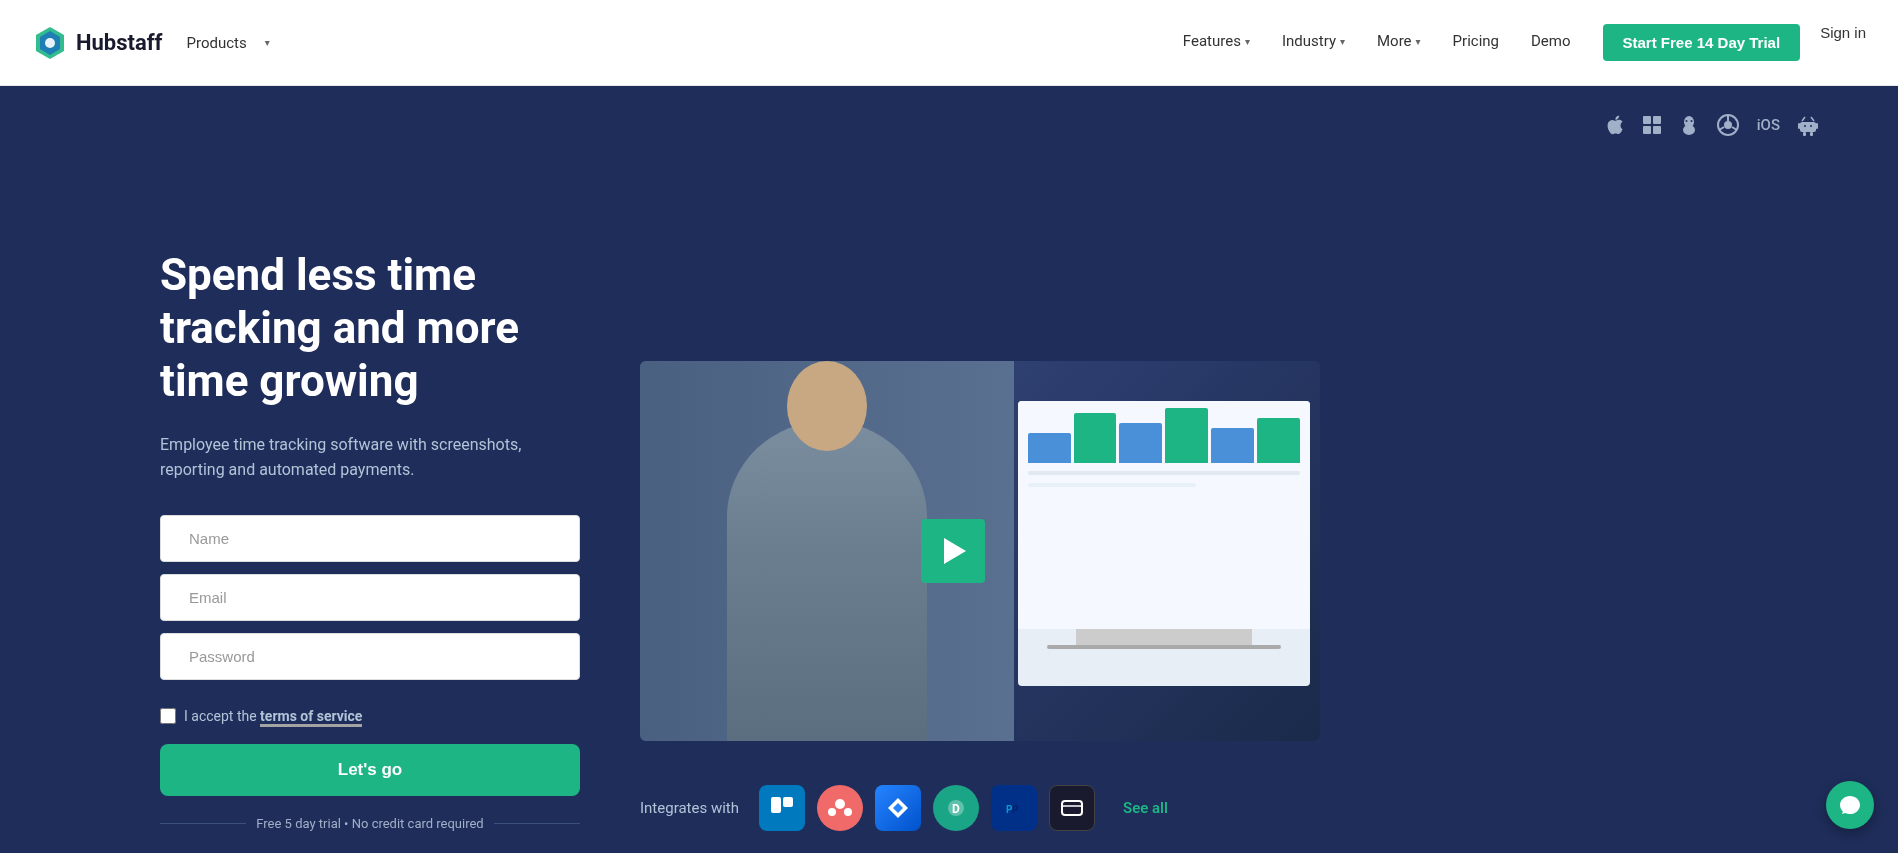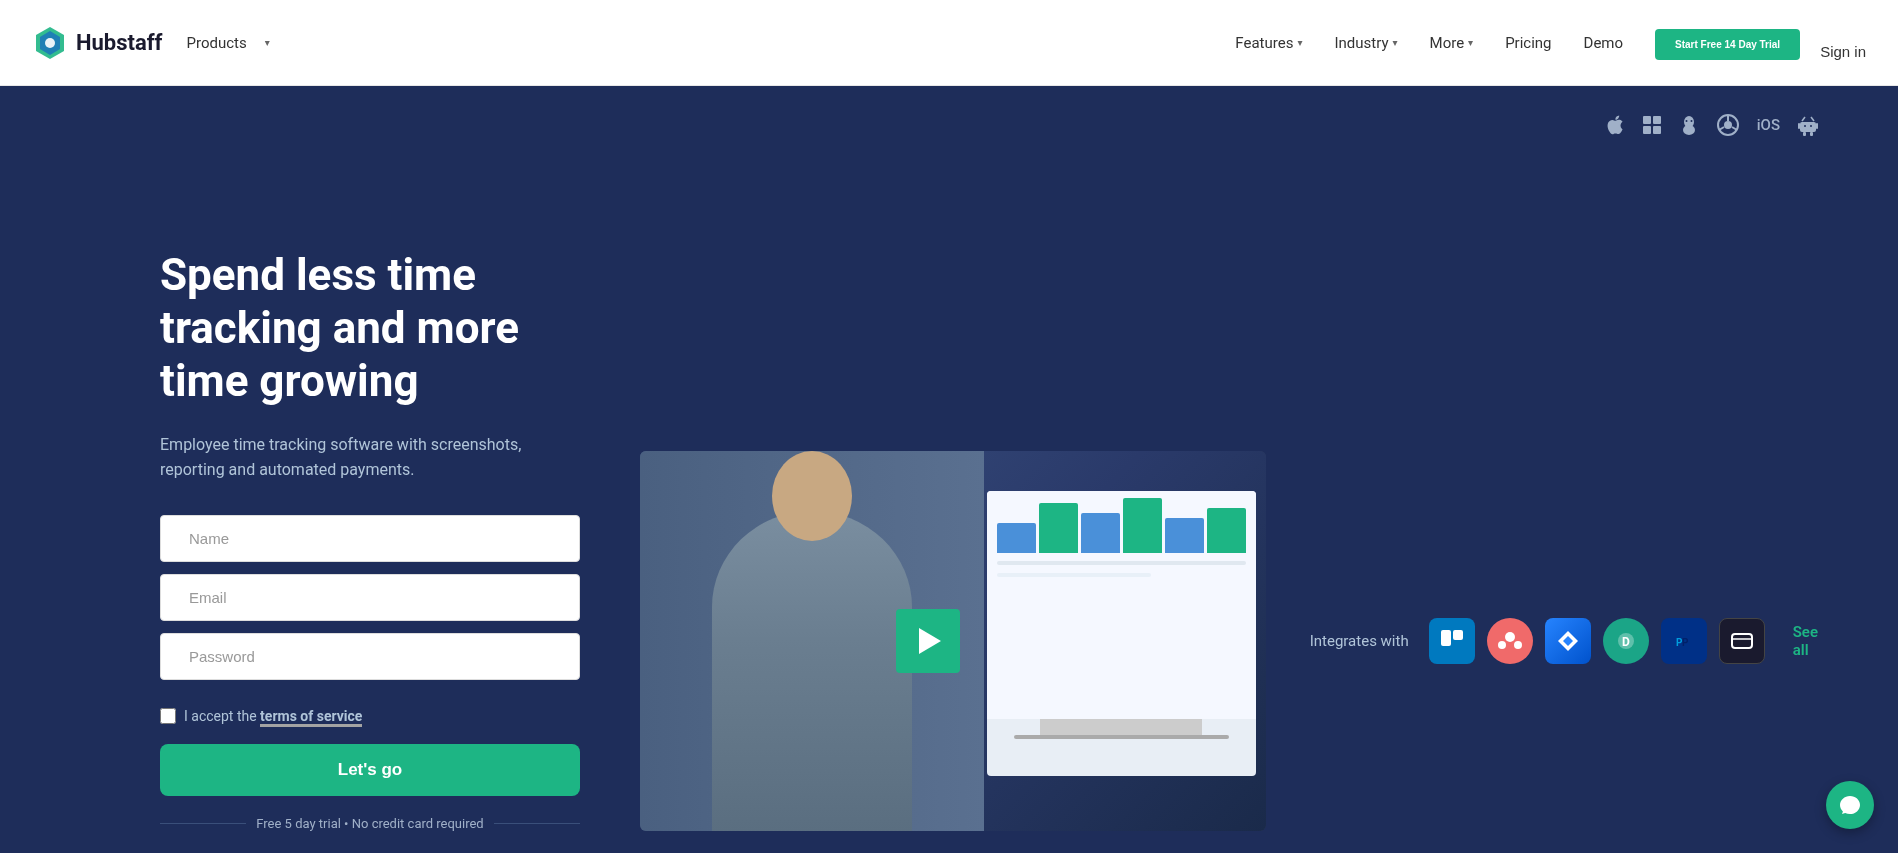--- a/index.html
+++ b/index.html
@@ -37,21 +37,21 @@
       color: #333;
       cursor: pointer;
       display: flex;
       align-items: center;
       gap: 18px;
       margin-right: 16px;
     }
     .nav-spacer { flex: 1; }
     .nav-links {
       display: flex;
-      align-items: flex-end;
+      align-items: flex-start;
       gap: 8px;
     }
     .nav-link {
       font-size: 15px;
       color: #333;
       cursor: pointer;
       padding: 8px 12px;
       display: flex;
       align-items: center;
       gap: 4px;
@@ -60,21 +60,21 @@
     .chevron {
       font-size: 10px;
       color: #666;
     }
     .btn-trial {
       background: #1db584;
       color: #fff;
       border: none;
       border-radius: 4px;
       padding: 10px 20px;
-      font-size: 10px;
+      font-size: 15px;
       font-weight: 600;
       cursor: pointer;
       margin: 0 12px;
     }
     .btn-signin {
       font-size: 15px;
       color: #333;
       cursor: pointer;
       background: none;
       border: none;
@@ -183,20 +183,21 @@
     .trial-line {
       flex: 1;
       height: 1px;
       background: #3a4f7a;
     }
 
     
     .hero-right {
       flex: 1;
       display: flex;
+      flex-direction: column;
       gap: 44px;
     }
     .video-container {
       position: relative;
       border-radius: 6px;
       overflow: hidden;
       width: 100%;
       max-width: 680px;
       height: 380px;
       background: #2a3a5a;

